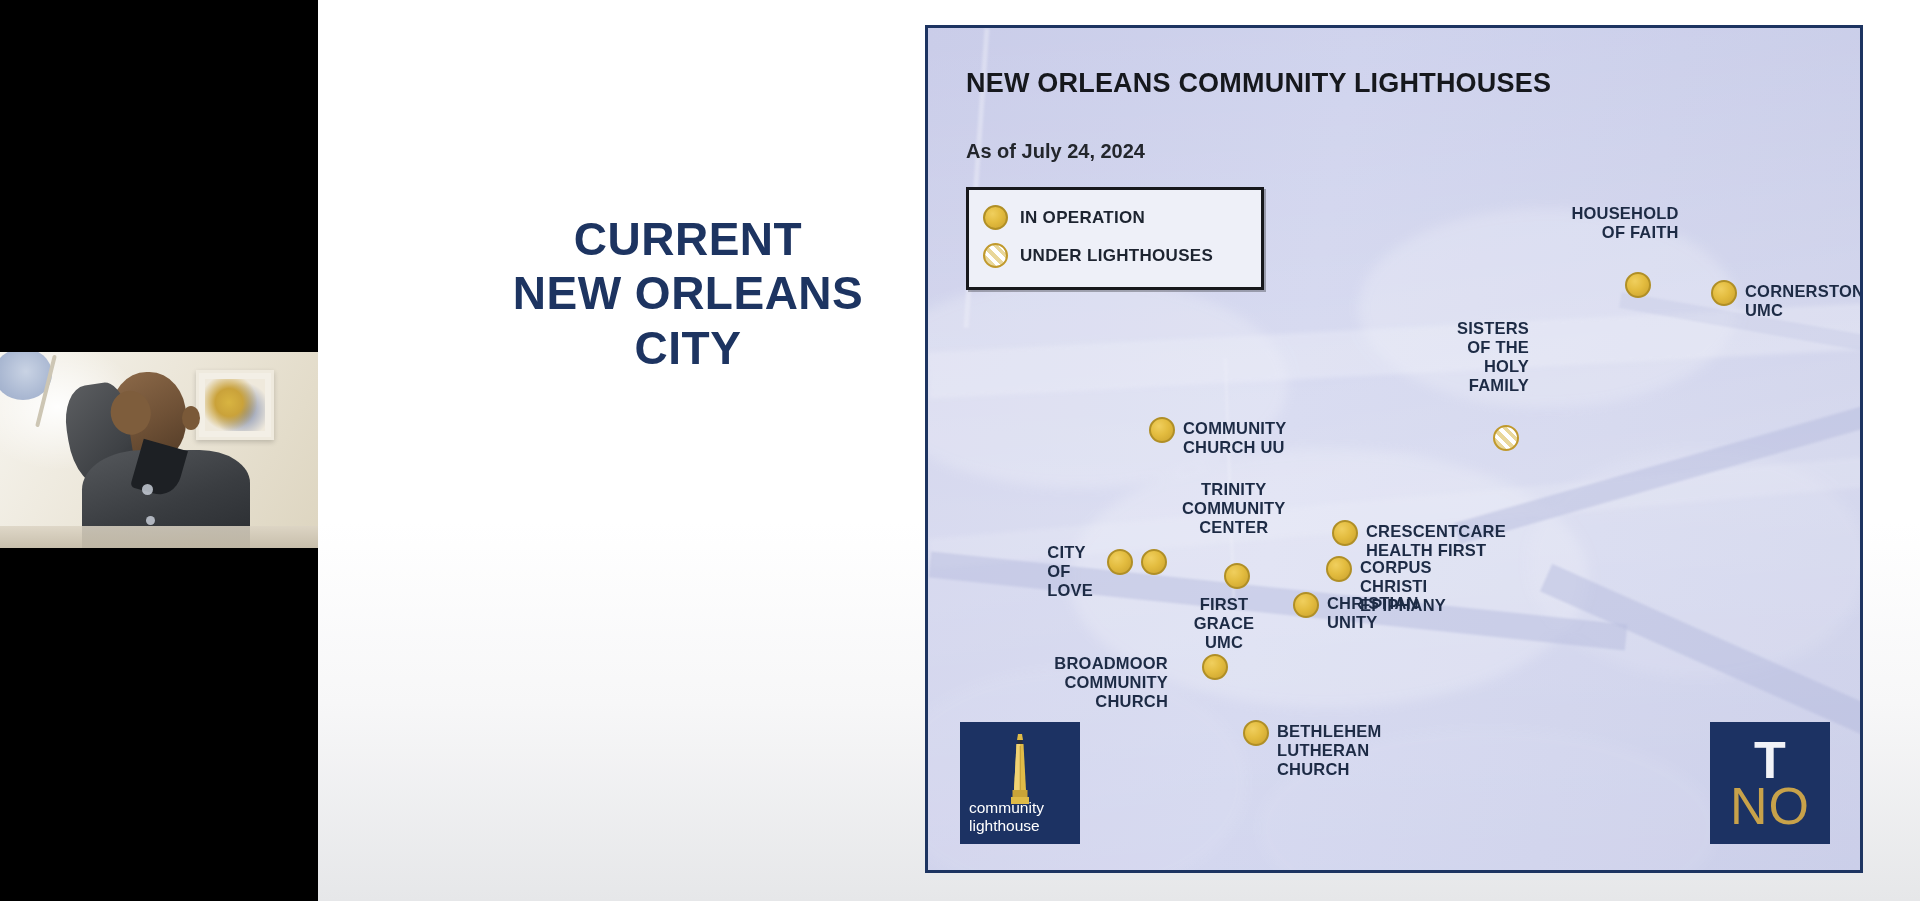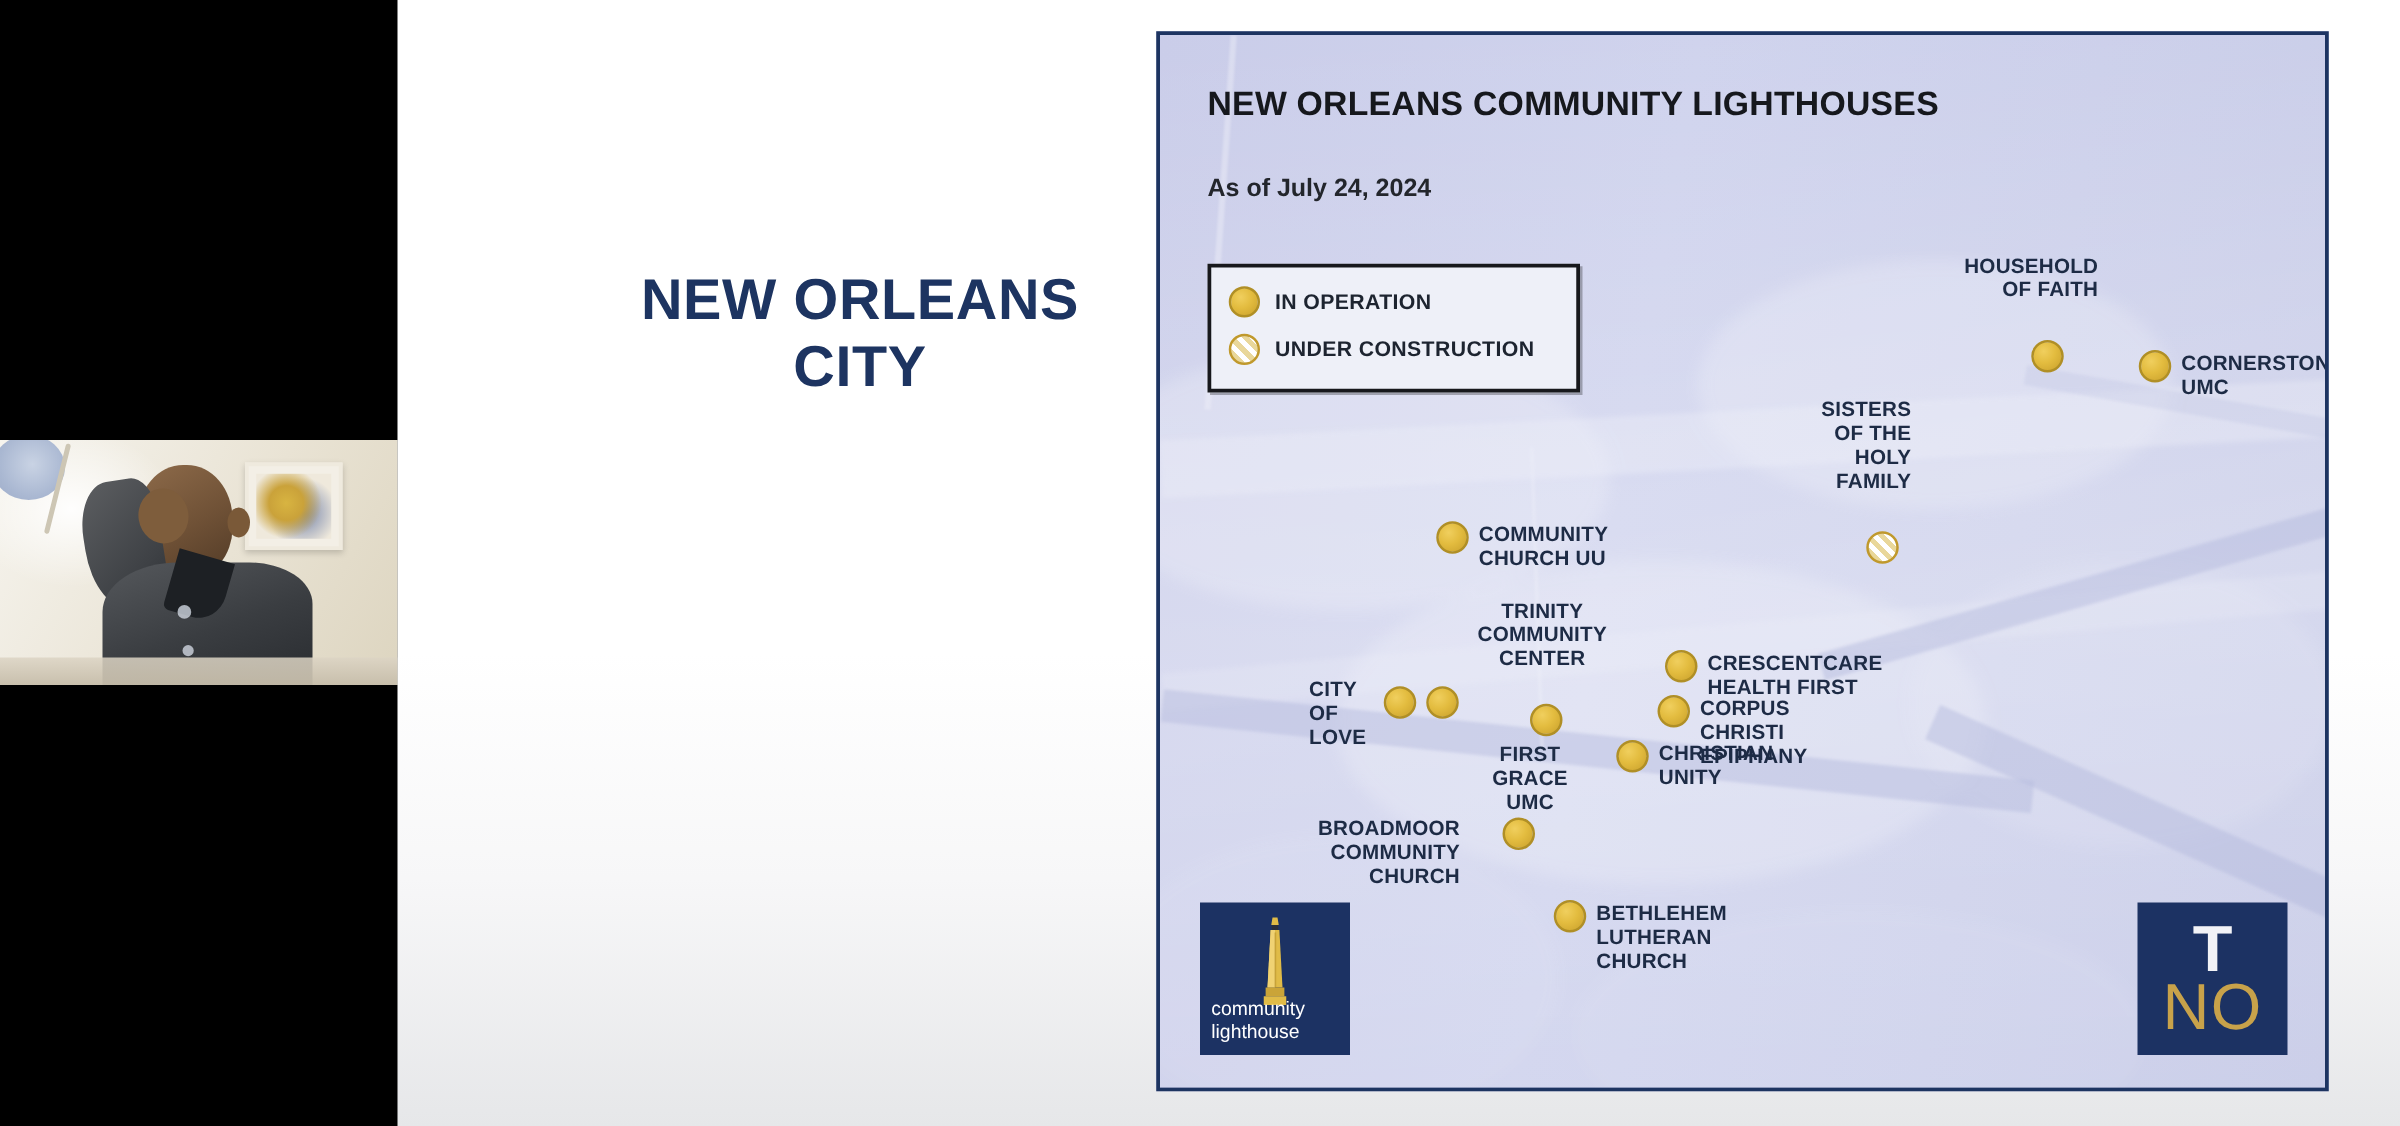--- a/index.html
+++ b/index.html
@@ -145,21 +145,20 @@
   }
   .map-sub {
     position: absolute; left: 38px; top: 112px;
     color: #23262c; font-size: 20px; font-weight: 600;
   }
 
   .legend {
     position: absolute; left: 38px; top: 159px; width: 298px; height: 103px;
     background: #eef0f8; border: 3px solid #17181c;
     box-shadow: 2px 2px 0 rgba(0,0,0,.28);
-    margin-top: 24px;
   }
   .legend-row {
     position:absolute; left: 14px; display:flex; align-items:center; gap:12px;
   }
   .legend-row.r1 { top: 15px; }
   .legend-row.r2 { top: 53px; }
   .legend-label {
     color:#1d2430; font-size:17px; font-weight:600; letter-spacing:.3px;
     white-space:nowrap;
   }
@@ -240,20 +239,21 @@
         <div class="wc-btn"></div>
         <div class="wc-btn b2"></div>
       </div>
       <div class="wc-desk"></div>
     </div>
   </div>
 
   <div class="slide">
 
     <div class="slide-title">
+      <span class="ln">CURRENT</span>
       <span class="ln">NEW ORLEANS</span>
       <span class="ln">CITY</span>
     </div>
 
     <div class="map-panel">
       <div class="map-bg"></div>
 
       <div class="map-terrain">
         <div class="m-blob" style="left:-60px;top:250px;width:420px;height:210px;"></div>
         <div class="m-blob" style="left:140px;top:420px;width:520px;height:260px;"></div>
@@ -274,21 +274,21 @@
       <div class="map-head">NEW ORLEANS COMMUNITY LIGHTHOUSES</div>
       <div class="map-sub">As of July 24, 2024</div>
 
       <div class="legend">
         <div class="legend-row r1">
           <span class="dot"></span>
           <span class="legend-label">IN OPERATION</span>
         </div>
         <div class="legend-row r2">
           <span class="dot hatch"></span>
-          <span class="legend-label">UNDER CONSTRUCTION</span>
+          <span class="legend-label">UNDER LIGHTHOUSES</span>
         </div>
       </div>
 
       <div class="site" style="left:697px;top:244px;">
         <span class="dot"></span>
         <span class="lbl tc">HOUSEHOLD OF FAITH</span>
       </div>
 
       <div class="site" style="left:783px;top:252px;">
         <span class="dot"></span>

